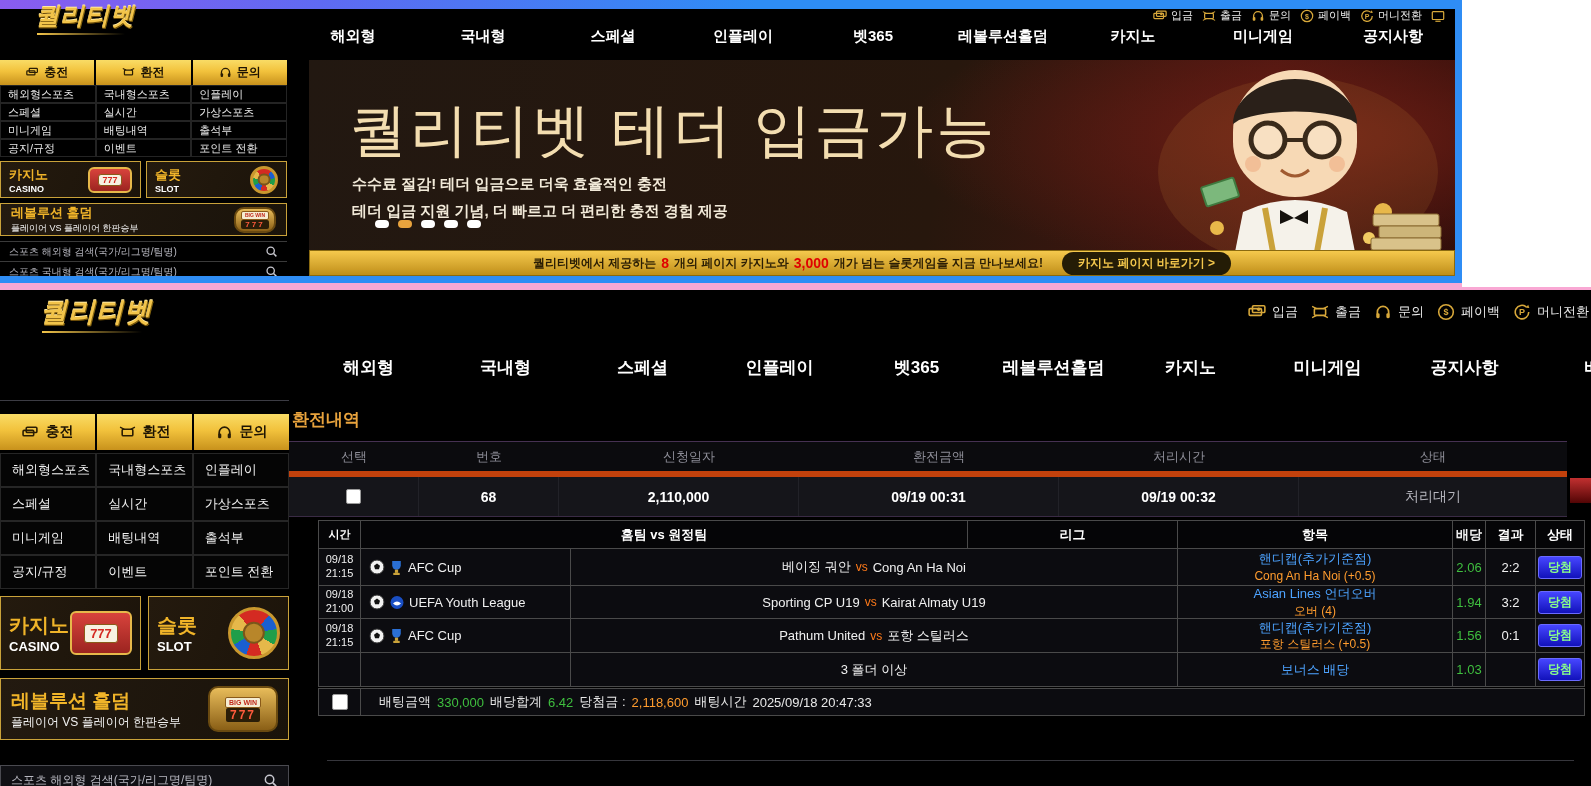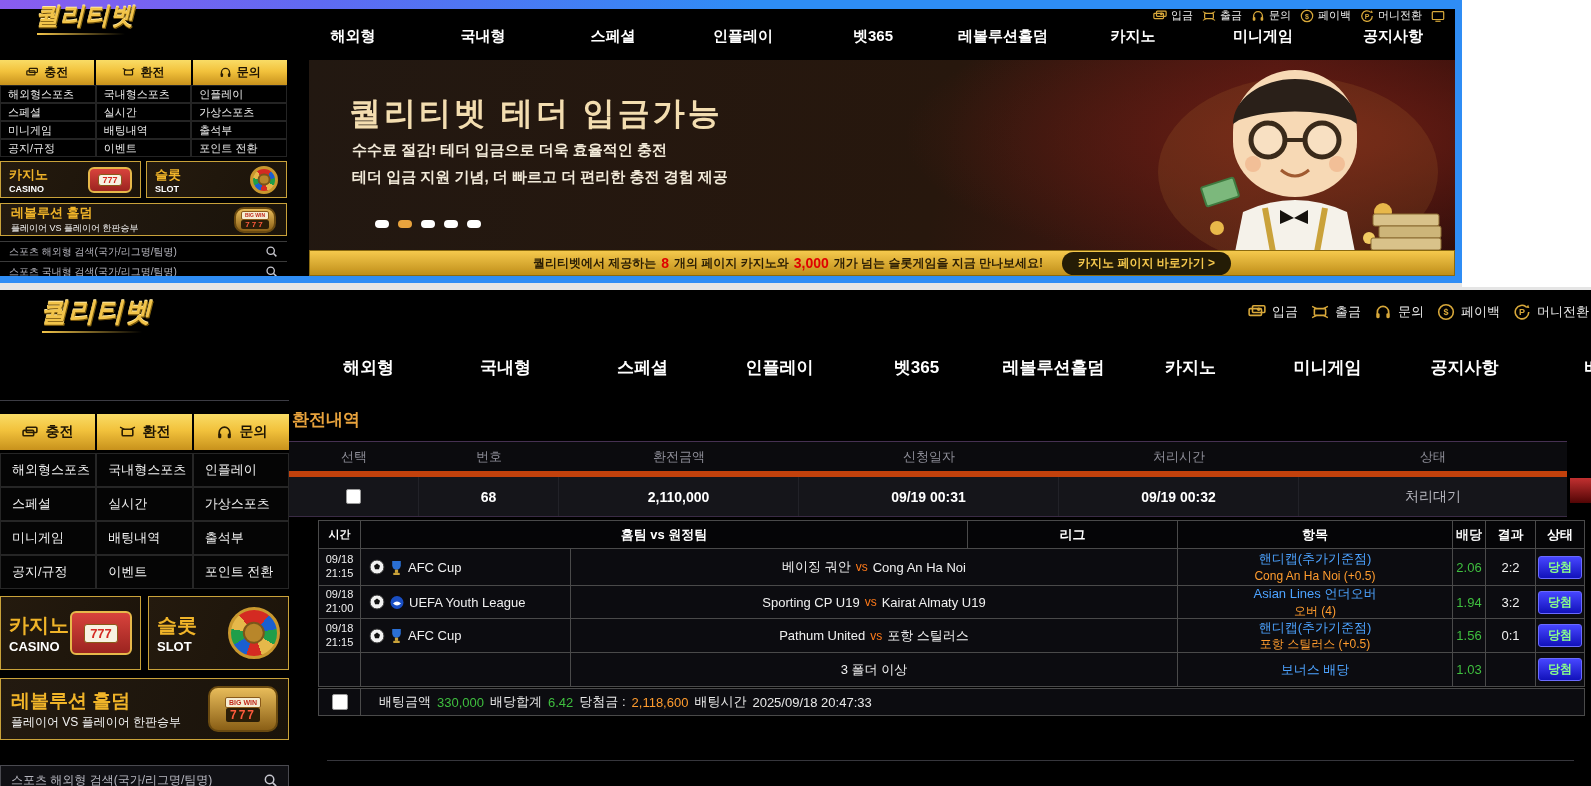--- a/index.html
+++ b/index.html
@@ -1,17 +1,17 @@
 <!DOCTYPE html>
 <html><head>
 <meta charset="utf-8">
 <style>
   * { margin:0; padding:0; box-sizing:border-box; }
   body { background:#060608; font-family:"Liberation Sans", sans-serif; }
-  .canvas { position:relative; width:1591px; height:786px; background:#e5e5e5; overflow:hidden; }
+  .canvas { position:relative; width:1591px; height:786px; background:#f9a8d4; overflow:hidden; }
 
   
   .logo { font-style:italic; font-weight:bold; color:#f2c44a; letter-spacing:1px;
           text-shadow:0 1px 0 #6a4a08, 0 -1px 0 #ffe9a0, 1px 1px 0 #8a6a10; position:relative; }
   .logo::after { content:""; position:absolute; left:2px; right:10px; bottom:-3px; height:2px;
                  background:linear-gradient(90deg,#f2c44a,rgba(242,196,74,0)); }
   .icon-row { display:flex; align-items:center; }
   .icon-lab { color:#eaeaea; }
   .goldgrad { background:linear-gradient(#f9dc66,#f2c23c 45%,#c8921c); }
   .checkbox { width:15px; height:15px; background:#ffffff; border:1px solid #9a9a9a; border-radius:2px; }
@@ -36,21 +36,21 @@
   .tw-menu .mcell { height:18px; background:#000; border:1px solid #242424; color:#e8e8e8;
                     font-size:11px; display:flex; align-items:center; padding-left:7px; white-space:nowrap; overflow:hidden; }
   .tw-duo { display:flex; gap:5px; margin-top:4px; }
   .tw-duo .promo-card { flex:1; height:37px; }
   .tw-hold { margin-top:5px; height:33px; }
   .tw-search { height:20px; border-top:1px solid #3a3a3a; display:flex; align-items:center;
                justify-content:space-between; padding:0 9px; color:#b9b9c2; font-size:10px; }
   .tw-banner { position:absolute; left:309px; top:60px; width:1146px; height:192px; overflow:hidden;
                background:radial-gradient(ellipse 60% 120% at 88% 40%, #6a1d14 0%, rgba(40,20,12,0) 60%),
                           linear-gradient(100deg,#221811 0%,#27170d 55%,#471510 82%,#2a0c09 100%); }
-  .tw-b-title { margin:32px 0 0 40px; font-size:32px; font-weight:700; color:#f3ddb0; letter-spacing:3px; }
+  .tw-b-title { margin:32px 0 0 40px; font-size:58px; font-weight:400; color:#f3ddb0; letter-spacing:3px; }
   .tw-b-sub { margin-left:43px; font-size:15px; font-weight:600; color:#f2ead9; line-height:1.8; }
   .tw-dots { position:absolute; left:66px; bottom:24px; display:flex; gap:9px; }
   .tw-dots .dot { width:14px; height:8px; border-radius:5px; background:#ffffff; }
   .tw-dots .dot.active { background:#e8a33d; }
   .tw-promo { position:absolute; left:309px; bottom:0; width:1146px; height:26px;
               background:linear-gradient(#f5c94d,#c08f1a); border:1px solid #8a6a10;
               display:flex; align-items:center; justify-content:center; gap:5px;
               font-size:12px; font-weight:bold; color:#2a1d04; }
   .promo-num { color:#e00000; font-size:14px; }
   .promo-btn { background:#241c06; color:#f5c84c; border-radius:13px; padding:3px 16px;
@@ -483,22 +483,22 @@
       </div>
     </div>
 
     <div class="mw-content">
       <div class="page-title">환전내역</div>
 
       <div class="ex-table">
         <div class="ex-head">
           <div class="hc exc1">선택</div>
           <div class="hc exc2">번호</div>
+          <div class="hc exc4">신청일자</div>
           <div class="hc exc3">환전금액</div>
-          <div class="hc exc4">신청일자</div>
           <div class="hc exc5">처리시간</div>
           <div class="hc exc6">상태</div>
         </div>
         <div class="ex-row">
           <div class="rc exc1">
               <span class="checkbox"></span>
             </div>
           <div class="rc exc2">68</div>
           <div class="rc exc3">2,110,000</div>
           <div class="rc exc4">09/19 00:31</div>

